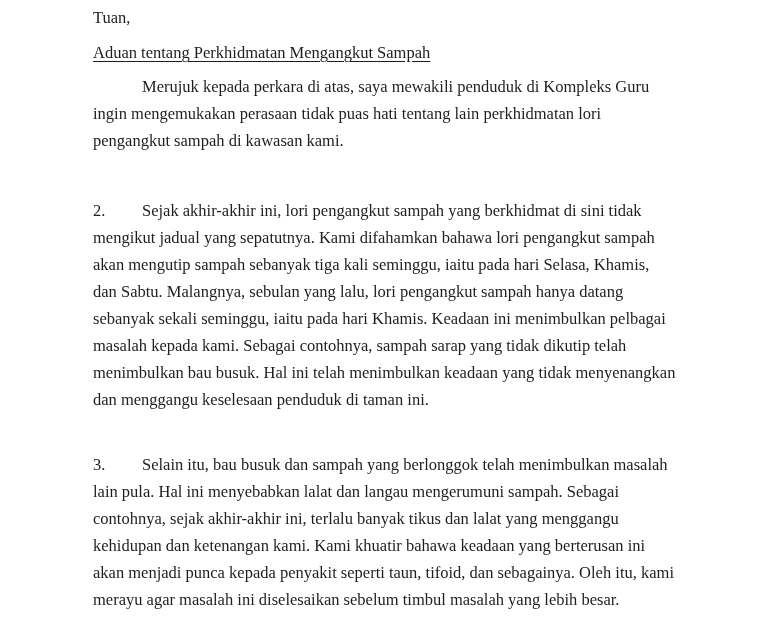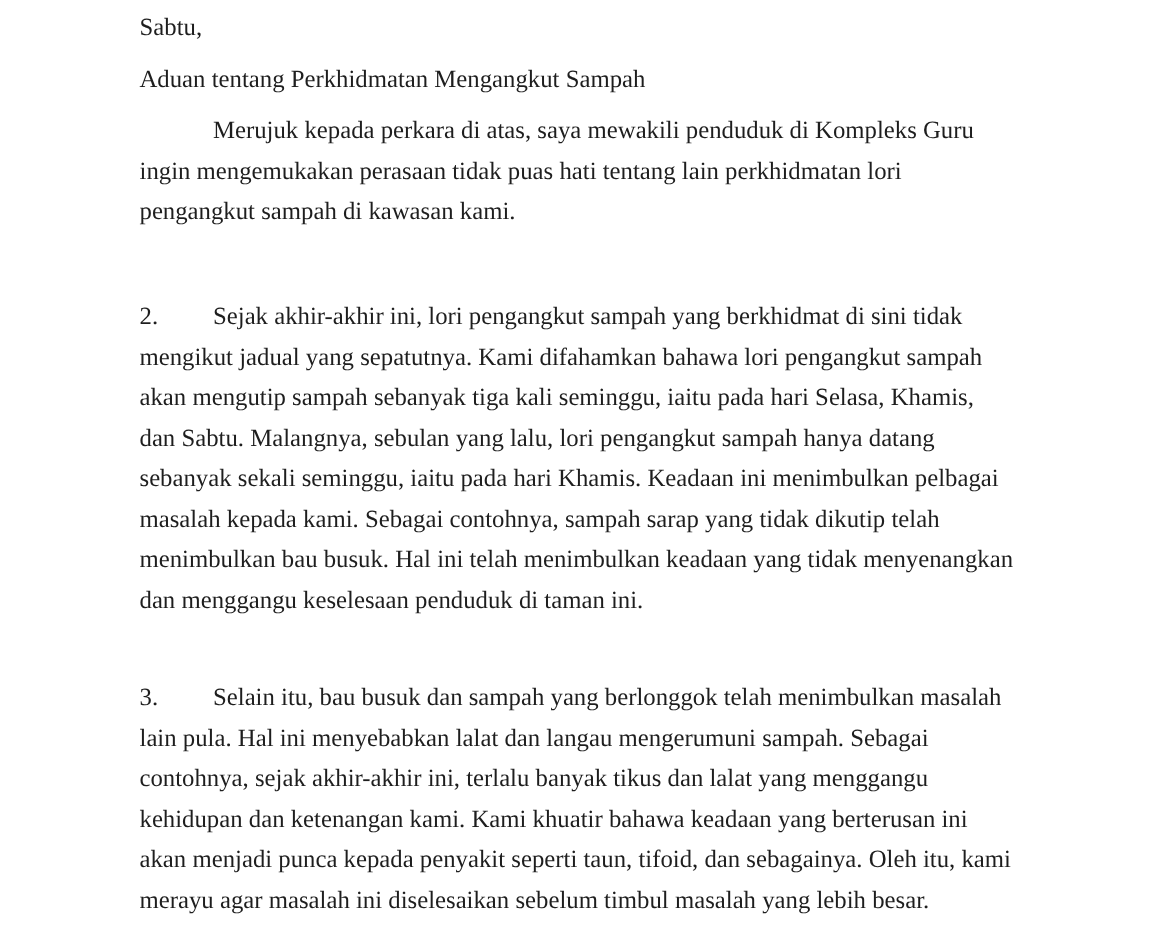--- a/index.html
+++ b/index.html
@@ -20,20 +20,21 @@
     font-family: "Liberation Serif", "DejaVu Serif", serif;
     font-size: 16.5px;
     line-height: 27px;
     color: #1e1e1e;
     background: #ffffff;
     text-align: left;
   }
   p { margin: 0; }
   .subject {
     margin-top: 8px;
+    text-decoration: underline;
     text-underline-offset: 3px;
   }
   .para {
     text-indent: 49px;
   }
   .para-first {
     margin-top: 7px;
   }
   .numbered {
     position: relative;
@@ -45,21 +46,21 @@
     text-indent: 0;
   }
   .gap-before-2 { margin-top: 43px; }
   .gap-before-3 { margin-top: 38px; }
 </style>
 </head>
 <body>
 
 <div class="page">
 
-  <p class="salutation">Sabtu,</p>
+  <p class="salutation">Tuan,</p>
 
   <p class="subject">Aduan tentang Perkhidmatan Mengangkut Sampah</p>
 
   <p class="para para-first">Merujuk kepada perkara di atas, saya mewakili penduduk di Kompleks Guru ingin mengemukakan perasaan tidak puas hati tentang lain perkhidmatan lori pengangkut sampah di kawasan kami.</p>
 
   <p class="para numbered gap-before-2"><span class="num">2.</span><span>Sejak akhir-akhir ini, lori pengangkut sampah yang berkhidmat di sini tidak mengikut jadual yang sepatutnya. Kami difahamkan bahawa lori pengangkut sampah akan mengutip sampah sebanyak tiga kali seminggu, iaitu pada hari Selasa, Khamis, dan Sabtu. Malangnya, sebulan yang lalu, lori pengangkut sampah hanya datang sebanyak sekali seminggu, iaitu pada hari Khamis. Keadaan ini menimbulkan pelbagai masalah kepada kami. Sebagai contohnya, sampah sarap yang tidak dikutip telah menimbulkan bau busuk. Hal ini telah menimbulkan keadaan yang tidak menyenangkan dan menggangu keselesaan penduduk di taman ini.</span></p>
 
   <p class="para numbered gap-before-3"><span class="num">3.</span><span>Selain itu, bau busuk dan sampah yang berlonggok telah menimbulkan masalah lain pula. Hal ini menyebabkan lalat dan langau mengerumuni sampah. Sebagai contohnya, sejak akhir-akhir ini, terlalu banyak tikus dan lalat yang menggangu kehidupan dan ketenangan kami. Kami khuatir bahawa keadaan yang berterusan ini akan menjadi punca kepada penyakit seperti taun, tifoid, dan sebagainya. Oleh itu, kami merayu agar masalah ini diselesaikan sebelum timbul masalah yang lebih besar.</span></p>
 
 </div>

